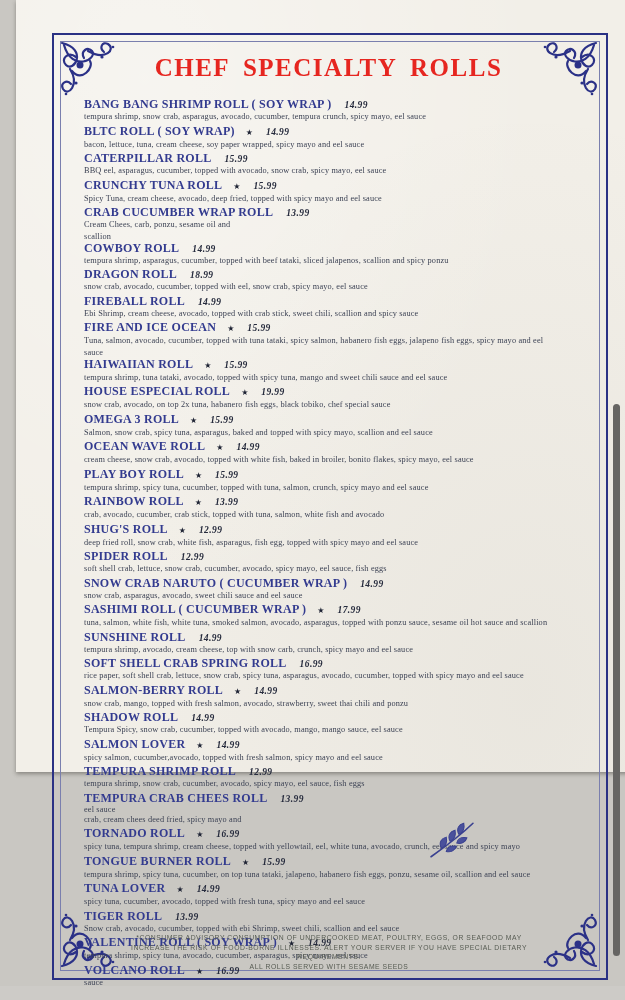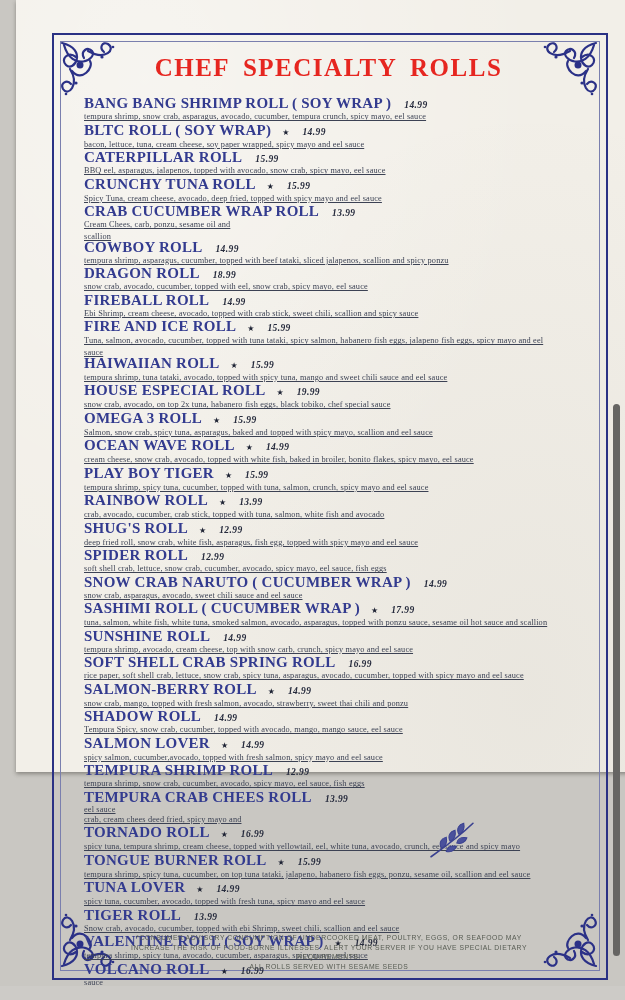--- a/index.html
+++ b/index.html
@@ -29,30 +29,30 @@
     position:absolute;left:0;top:54px;width:625px;text-align:center;
     font-size:25px;font-weight:bold;color:#e62620;
     letter-spacing:1.5px;word-spacing:6px;
     font-family:"Liberation Serif", serif;
   }
   .menu-list{
     position:absolute;left:68px;top:97px;width:494px;
   }
   .mi-name-row{line-height:12.3px;white-space:nowrap;}
   .mi-name{
-    font-size:15px;font-weight:bold;color:#333b8f;letter-spacing:.25px;
+    font-size:12px;font-weight:bold;color:#333b8f;letter-spacing:.25px;
   }
   .mi-star{
     font-size:8px;color:#1d2233;margin-left:7px;
   }
   .mi-price{
     font-size:9.5px;font-weight:bold;font-style:italic;color:#262b3d;margin-left:9px;letter-spacing:.4px;text-align:center;
   }
   .mi-desc{
-    font-size:8.3px;color:#3c4254;line-height:12.2px;letter-spacing:.15px;text-decoration:underline;
+    font-size:8.3px;color:#3c4254;line-height:12.2px;letter-spacing:.15px;
   }
   .mi-desc.wrap2{line-height:9px;}
   .footer{
     position:absolute;left:78px;top:933px;width:470px;text-align:center;
     font-family:"Liberation Sans", sans-serif;
     font-size:6.8px;line-height:9.6px;color:#565b52;letter-spacing:.55px;
   }
   .corner{position:absolute;width:72px;height:72px;}
   .corner svg{width:100%;height:100%;}
   .c-tl{left:42px;top:39px;}
@@ -150,21 +150,21 @@
     </div>
   <div class="mi-desc">bacon, lettuce, tuna, cream cheese, soy paper wrapped, spicy mayo and eel sauce</div>
       </div>
 
   <div class="menu-item">
     <div class="mi-name-row">
       <span class="mi-name">CATERPILLAR ROLL</span>
       
       <span class="mi-price">15.99</span>
     </div>
-  <div class="mi-desc">BBQ eel, asparagus, jalapenos, topped with avocado, snow crab, spicy mayo, eel sauce</div>
+  <div class="mi-desc">BBQ eel, asparagus, cucumber, topped with avocado, snow crab, spicy mayo, eel sauce</div>
       </div>
 
   <div class="menu-item">
     <div class="mi-name-row">
       <span class="mi-name">CRUNCHY TUNA ROLL</span>
       <span class="mi-star">★</span>
       <span class="mi-price">15.99</span>
     </div>
   <div class="mi-desc">Spicy Tuna, cream cheese, avocado, deep fried, topped with spicy mayo and eel sauce</div>
       </div>
@@ -201,21 +201,21 @@
     <div class="mi-name-row">
       <span class="mi-name">FIREBALL ROLL</span>
       
       <span class="mi-price">14.99</span>
     </div>
   <div class="mi-desc">Ebi Shrimp, cream cheese, avocado, topped with crab stick, sweet chili, scallion and spicy sauce</div>
       </div>
 
   <div class="menu-item">
     <div class="mi-name-row">
-      <span class="mi-name">FIRE AND ICE ROLL</span>
+      <span class="mi-name">FIRE AND ICE OCEAN</span>
       <span class="mi-star">★</span>
       <span class="mi-price">15.99</span>
     </div>
   <div class="mi-desc">Tuna, salmon, avocado, cucumber, topped with tuna tataki, spicy salmon, habanero fish eggs, jalapeno fish eggs, spicy mayo and eel</div>
         <div class="mi-desc wrap2">sauce</div>
       </div>
 
   <div class="menu-item">
     <div class="mi-name-row">
       <span class="mi-name">HAIWAIIAN ROLL</span>
@@ -247,21 +247,21 @@
     <div class="mi-name-row">
       <span class="mi-name">OCEAN WAVE ROLL</span>
       <span class="mi-star">★</span>
       <span class="mi-price">14.99</span>
     </div>
   <div class="mi-desc">cream cheese, snow crab, avocado, topped with white fish, baked in broiler, bonito flakes, spicy mayo, eel sauce</div>
       </div>
 
   <div class="menu-item">
     <div class="mi-name-row">
-      <span class="mi-name">PLAY BOY TIGER</span>
+      <span class="mi-name">PLAY BOY ROLL</span>
       <span class="mi-star">★</span>
       <span class="mi-price">15.99</span>
     </div>
   <div class="mi-desc">tempura shrimp, spicy tuna, cucumber, topped with tuna, salmon, crunch, spicy mayo and eel sauce</div>
       </div>
 
   <div class="menu-item">
     <div class="mi-name-row">
       <span class="mi-name">RAINBOW ROLL</span>
       <span class="mi-star">★</span>

